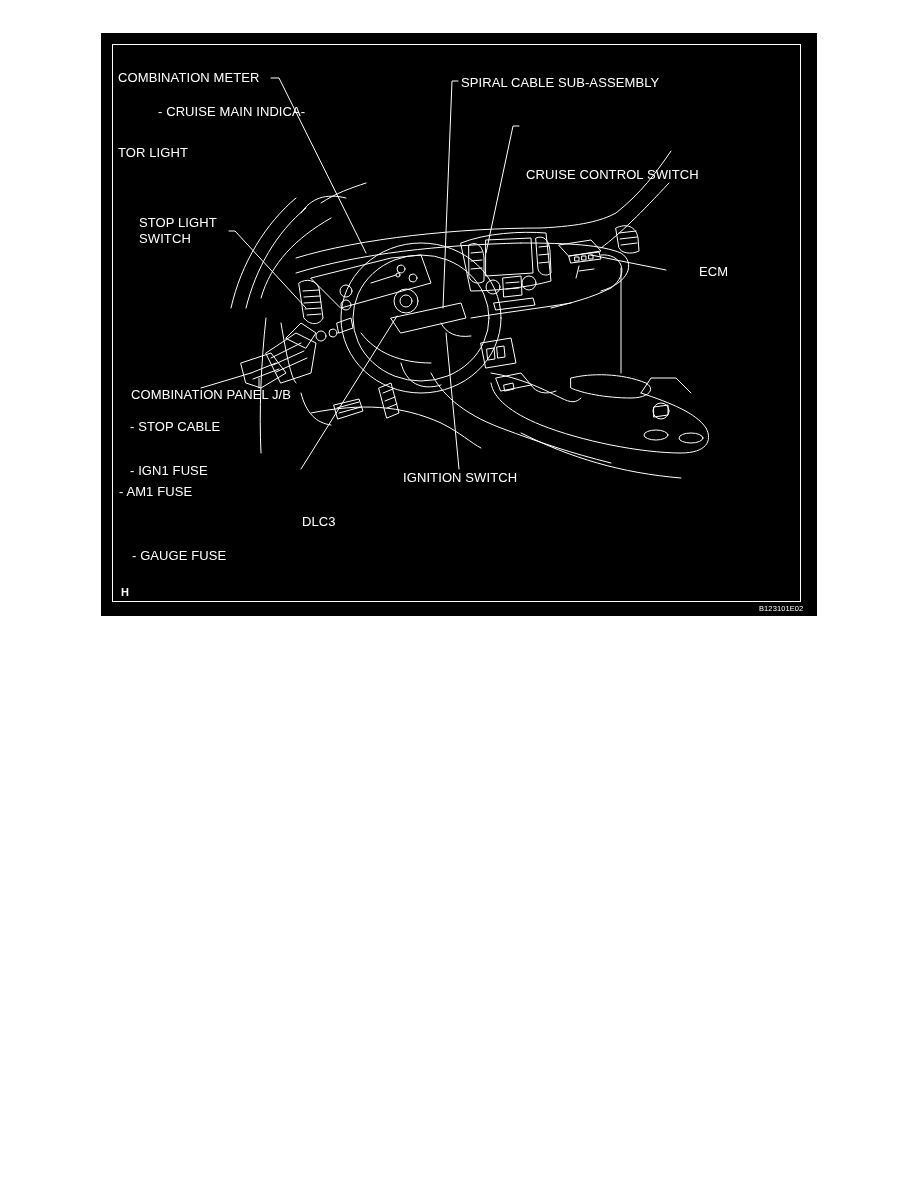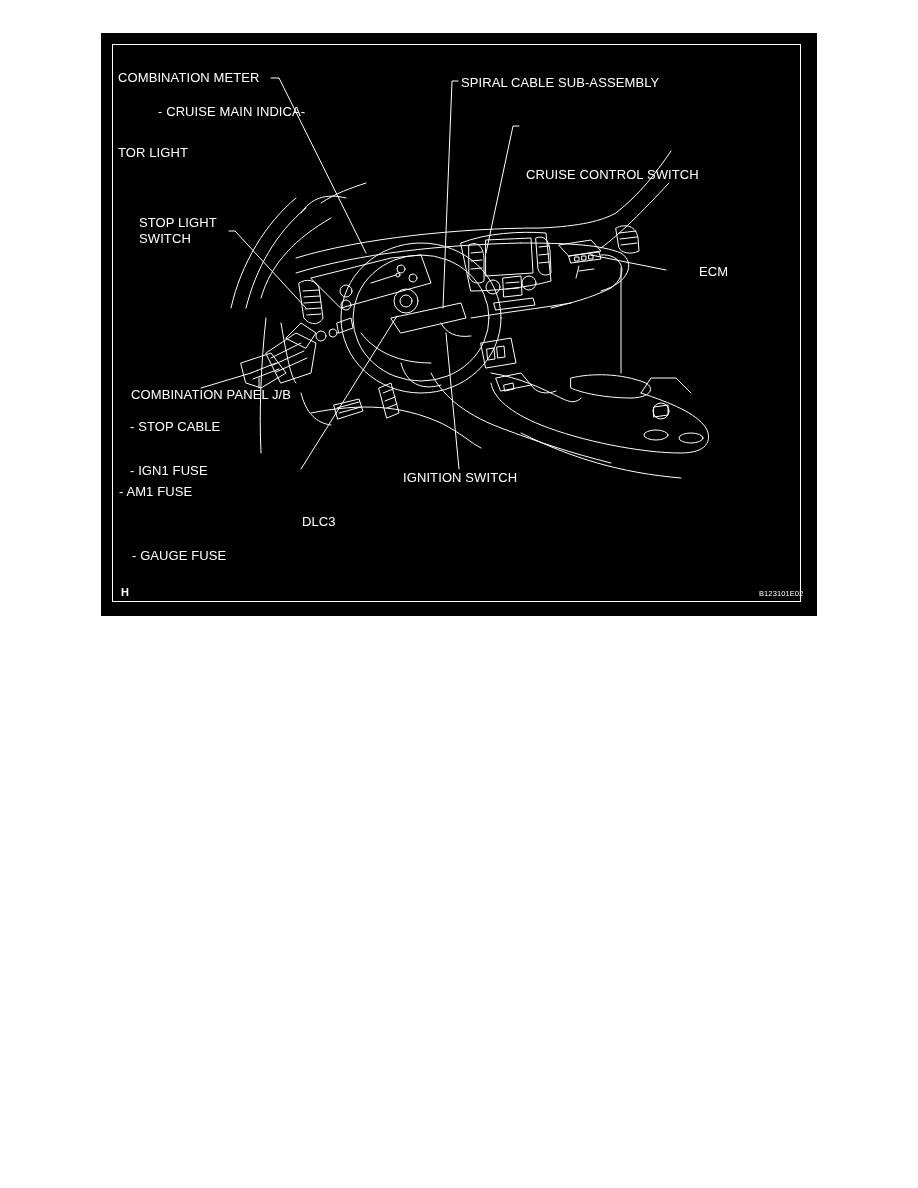--- a/index.html
+++ b/index.html
@@ -10,21 +10,21 @@
   }
   .inner-border {
     position:absolute; left:11px; top:11px; width:689px; height:558px;
     border:1.5px solid #ffffff; box-sizing:border-box;
   }
   svg.art { position:absolute; left:0; top:0; }
   .lbl {
     position:absolute; color:#ffffff; font-family:"Liberation Sans", sans-serif;
     font-size:13px; line-height:15px; white-space:nowrap; letter-spacing:0.1px;
   }
-  .small { font-size:7.5px; line-height:9px; }
+  .small { font-size:7.5px; line-height:9px;margin-top:15px; }
   .bold { font-weight:bold; font-size:11px; }
 </style>
 </head>
 <body>
 
 <div class="panel">
   <div class="inner-border"></div>
 
   <svg class="art" width="716" height="583" viewBox="0 0 716 583" fill="none" stroke="#ffffff" stroke-width="1" stroke-linecap="round" stroke-linejoin="round">
 

